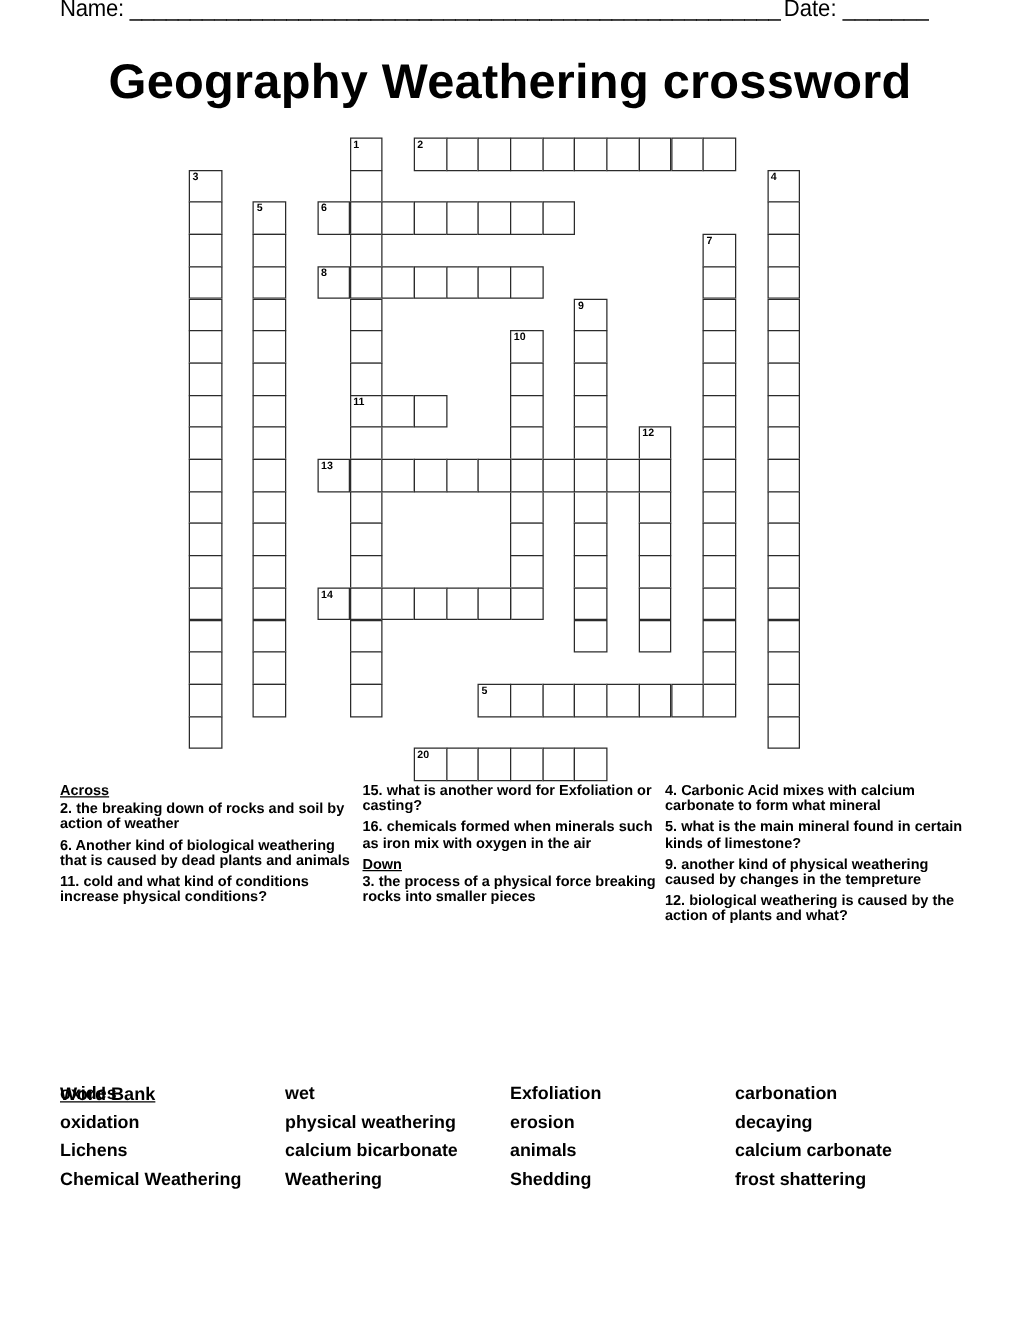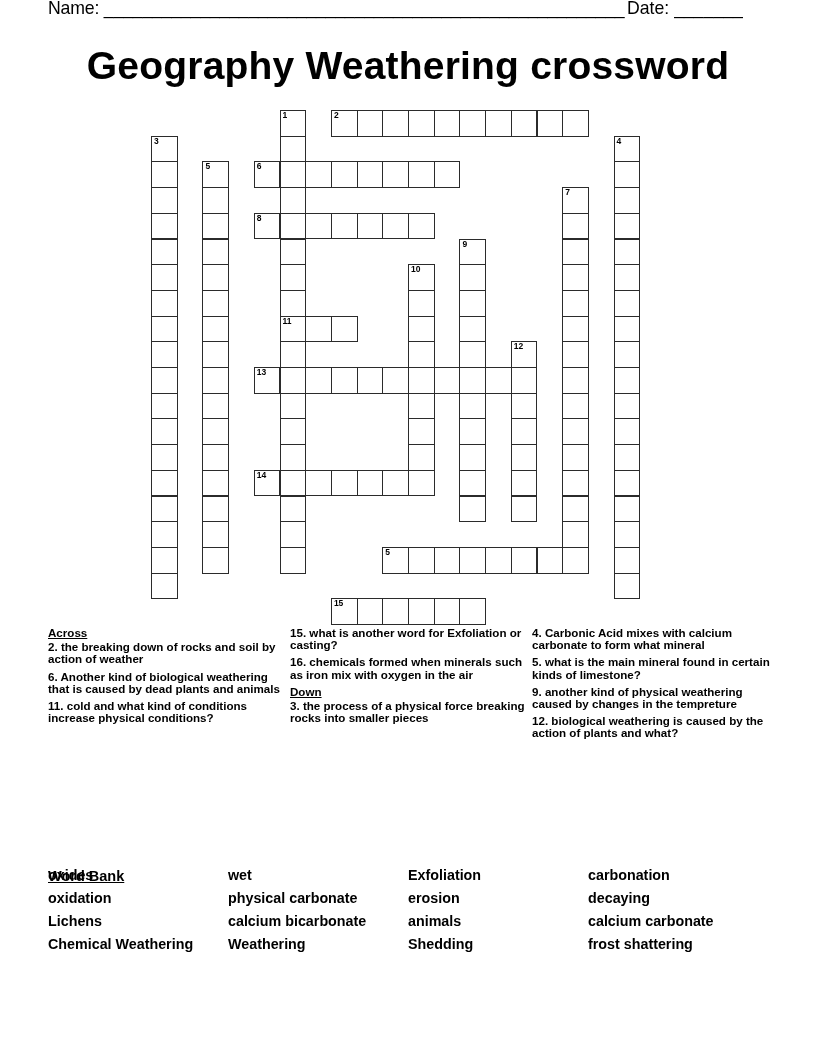--- a/index.html
+++ b/index.html
@@ -213,21 +213,21 @@
     <div class="cell" style="left: 382.3px; top: 546.9px;">
       <span class="num">5</span>
     </div>
     <div class="cell" style="left: 408px; top: 546.9px;"></div>
     <div class="cell" style="left: 433.7px; top: 546.9px;"></div>
     <div class="cell" style="left: 459.4px; top: 546.9px;"></div>
     <div class="cell" style="left: 485.1px; top: 546.9px;"></div>
     <div class="cell" style="left: 510.8px; top: 546.9px;"></div>
     <div class="cell" style="left: 536.5px; top: 546.9px;"></div>
     <div class="cell" style="left: 330.9px; top: 598.3px;">
-      <span class="num">15</span>
+      <span class="num">20</span>
     </div>
     <div class="cell" style="left: 356.6px; top: 598.3px;"></div>
     <div class="cell" style="left: 382.3px; top: 598.3px;"></div>
     <div class="cell" style="left: 408px; top: 598.3px;"></div>
     <div class="cell" style="left: 433.7px; top: 598.3px;"></div>
     <div class="cell" style="left: 459.4px; top: 598.3px;"></div>
   </div>
 
 <div class="clues col1">
   <span class="clue-heading">Across</span>
@@ -250,21 +250,21 @@
   <span class="clue"><span>12.</span> <span>biological weathering is caused by the action of plants and what?</span></span>
 </div>
 
 <div class="wordbank-title">Word Bank</div>
 <div class="wordbank">
   <span class="wb-item">oxides</span>
   <span class="wb-item">wet</span>
   <span class="wb-item">Exfoliation</span>
   <span class="wb-item">carbonation</span>
   <span class="wb-item">oxidation</span>
-  <span class="wb-item">physical carbonate</span>
+  <span class="wb-item">physical weathering</span>
   <span class="wb-item">erosion</span>
   <span class="wb-item">decaying</span>
   <span class="wb-item">Lichens</span>
   <span class="wb-item">calcium bicarbonate</span>
   <span class="wb-item">animals</span>
   <span class="wb-item">calcium carbonate</span>
   <span class="wb-item">Chemical Weathering</span>
   <span class="wb-item">Weathering</span>
   <span class="wb-item">Shedding</span>
   <span class="wb-item">frost shattering</span>

